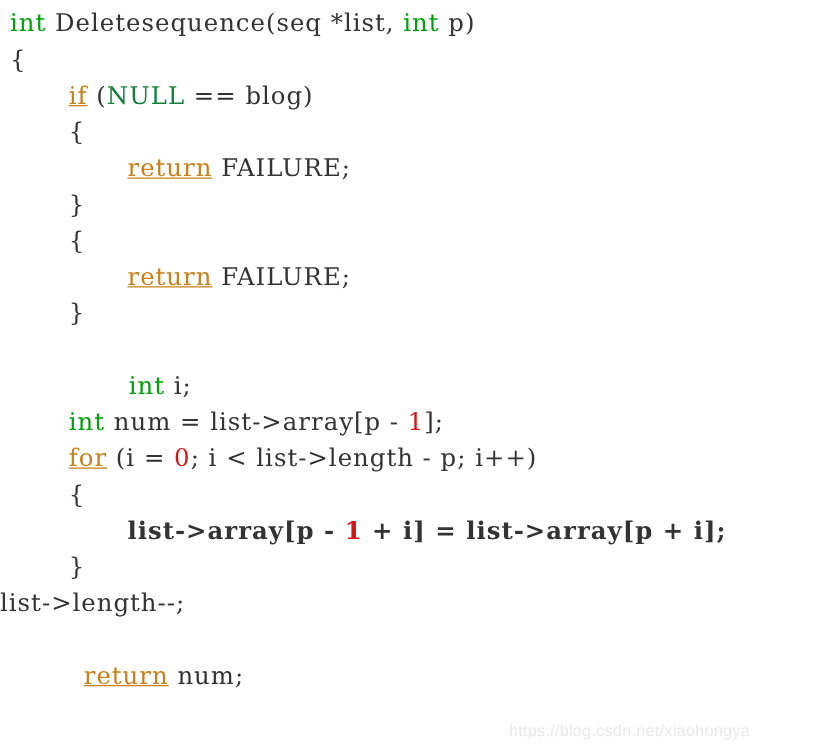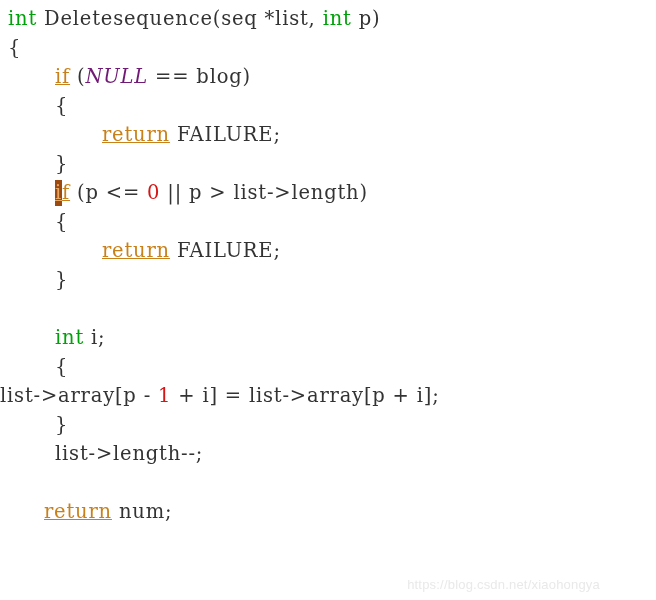--- a/index.html
+++ b/index.html
@@ -27,21 +27,21 @@
     line-height: 29px;
     white-space: pre;
     font-size: 19.5px;
     letter-spacing: 0.8px;
     color: #333333;
     font-family: "DejaVu Serif", "Liberation Serif", serif;
   }
   .tok { white-space: pre; }
   .kw      { color: #c8801a; text-decoration: underline; }
   .type    { color: #00a10a; }
-  .const   { color: #701a75; font-style: italic; }
+  .const   { color: #15803d; }
   .num     { color: #d41616; }
   .plain   { color: #333333; }
   .punct   { color: #333333; }
   .cursor-char {
     background: #9c4a10;
     color: #e8a864;
     padding: 1px 0 2px 0;
   }
   #watermark {
     position: absolute;
@@ -59,29 +59,30 @@
 
 <div id="screen">
 
   <div id="code">
       <div class="line" style="padding-left: 8px;"><span class="tok type">int</span><span class="tok plain"> Deletesequence(seq *list, </span><span class="tok type">int</span><span class="tok plain"> p)</span></div>
       <div class="line" style="padding-left: 8px;"><span class="tok punct">{</span></div>
       <div class="line" style="padding-left: 55px;"><span class="tok kw">if</span><span class="tok plain"> (</span><span class="tok const">NULL</span><span class="tok plain"> == blog)</span></div>
       <div class="line" style="padding-left: 55px;"><span class="tok punct">{</span></div>
       <div class="line" style="padding-left: 102px;"><span class="tok kw">return</span><span class="tok plain"> FAILURE;</span></div>
       <div class="line" style="padding-left: 55px;"><span class="tok punct">}</span></div>
-      <div class="line" style="padding-left: 55px;"><span class="tok kw cursor-char">i</span><span class="tok kw">f</span><span class="tok plain"> (p &lt;= </span><span class="tok num">0</span><span class="tok plain"> || p &gt; list-&gt;length)</span></div>
       <div class="line" style="padding-left: 55px;"><span class="tok punct">{</span></div>
       <div class="line" style="padding-left: 102px;"><span class="tok kw">return</span><span class="tok plain"> FAILURE;</span></div>
       <div class="line" style="padding-left: 55px;"><span class="tok punct">}</span></div>
       <div class="line" style="padding-left: 8px;">&nbsp;</div>
-      <div class="line" style="padding-left: 55px;"><span class="tok type">int</span><span class="tok plain"> i;</span></div>
+      <div class="line" style="padding-left: 55px; margin-left: 48px;"><span class="tok type">int</span><span class="tok plain"> i;</span></div>
+      <div class="line" style="padding-left: 55px;"><span class="tok type">int</span><span class="tok plain"> num = list-&gt;array[p - </span><span class="tok num">1</span><span class="tok plain">];</span></div>
+      <div class="line" style="padding-left: 55px;"><span class="tok kw">for</span><span class="tok plain"> (i = </span><span class="tok num">0</span><span class="tok plain">; i &lt; list-&gt;length - p; i++)</span></div>
       <div class="line" style="padding-left: 55px;"><span class="tok punct">{</span></div>
-      <div class="line" style=""><span class="tok plain">list-&gt;array[p - </span><span class="tok num">1</span><span class="tok plain"> + i] = list-&gt;array[p + i];</span></div>
+      <div class="line" style="padding-left: 102px; font-weight: bold;"><span class="tok plain">list-&gt;array[p - </span><span class="tok num">1</span><span class="tok plain"> + i] = list-&gt;array[p + i];</span></div>
       <div class="line" style="padding-left: 55px;"><span class="tok punct">}</span></div>
-      <div class="line" style="padding-left: 55px;"><span class="tok plain">list-&gt;length--;</span></div>
+      <div class="line" style=""><span class="tok plain">list-&gt;length--;</span></div>
       <div class="line" style="padding-left: 8px;">&nbsp;</div>
-      <div class="line" style="padding-left: 44px;"><span class="tok kw">return</span><span class="tok plain"> num;</span></div>
+      <div class="line" style="padding-left: 67px;"><span class="tok kw">return</span><span class="tok plain"> num;</span></div>
     </div>
 
   <div id="watermark">https://blog.csdn.net/xiaohongya</div>
 
 </div>
 
 </body></html>

